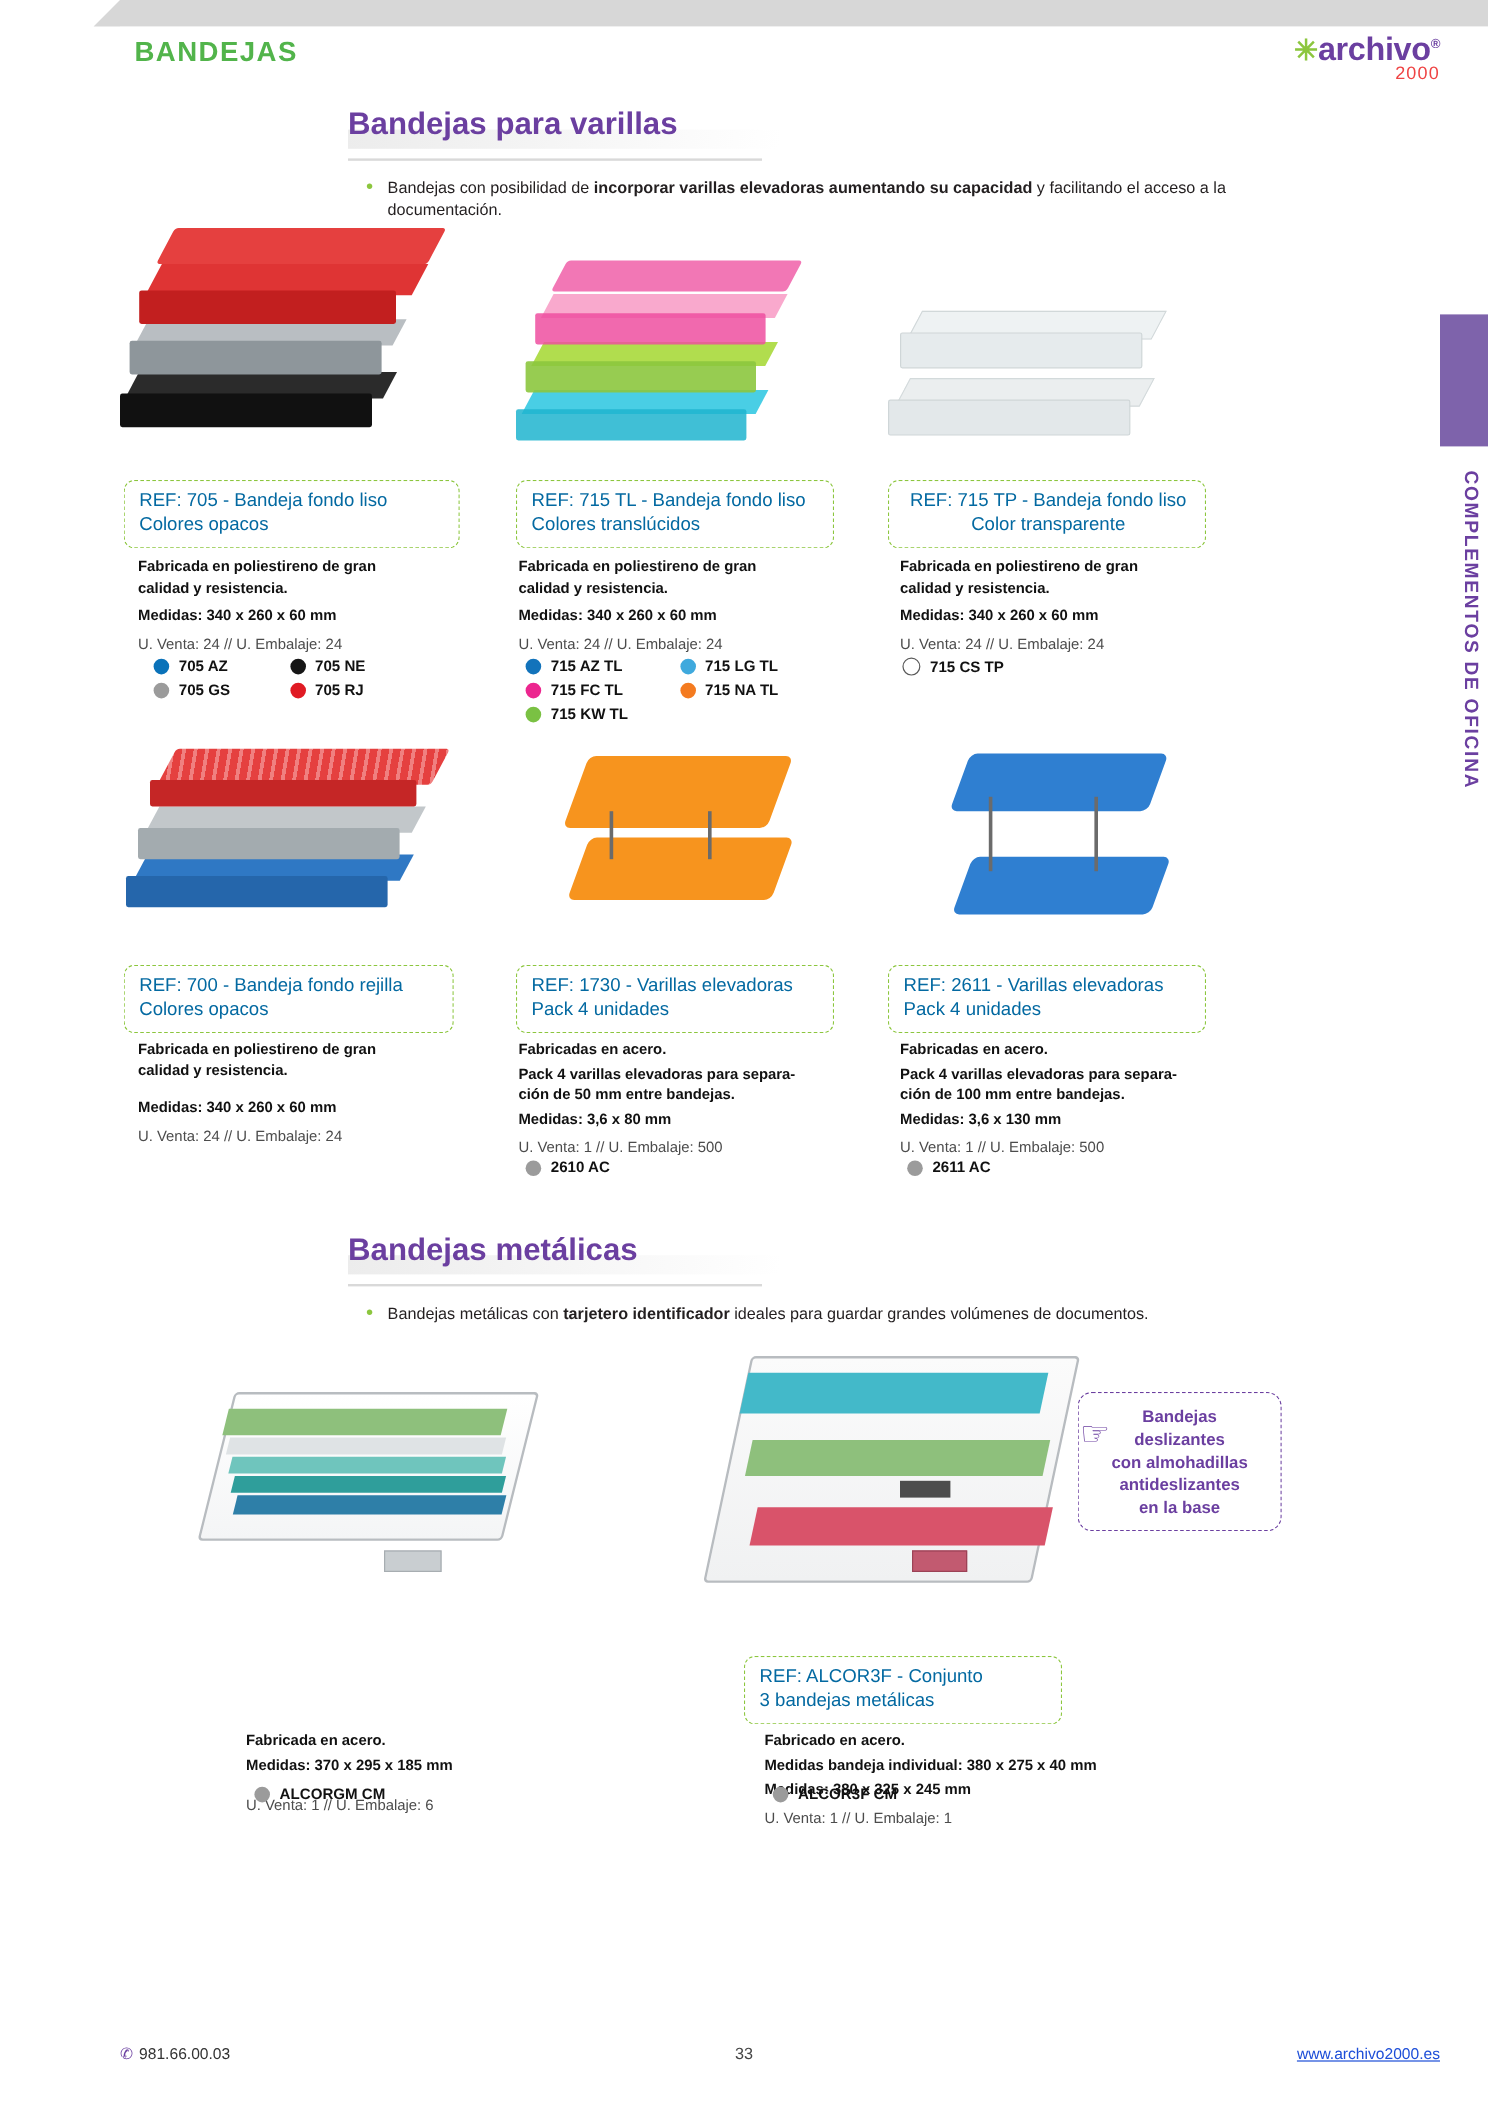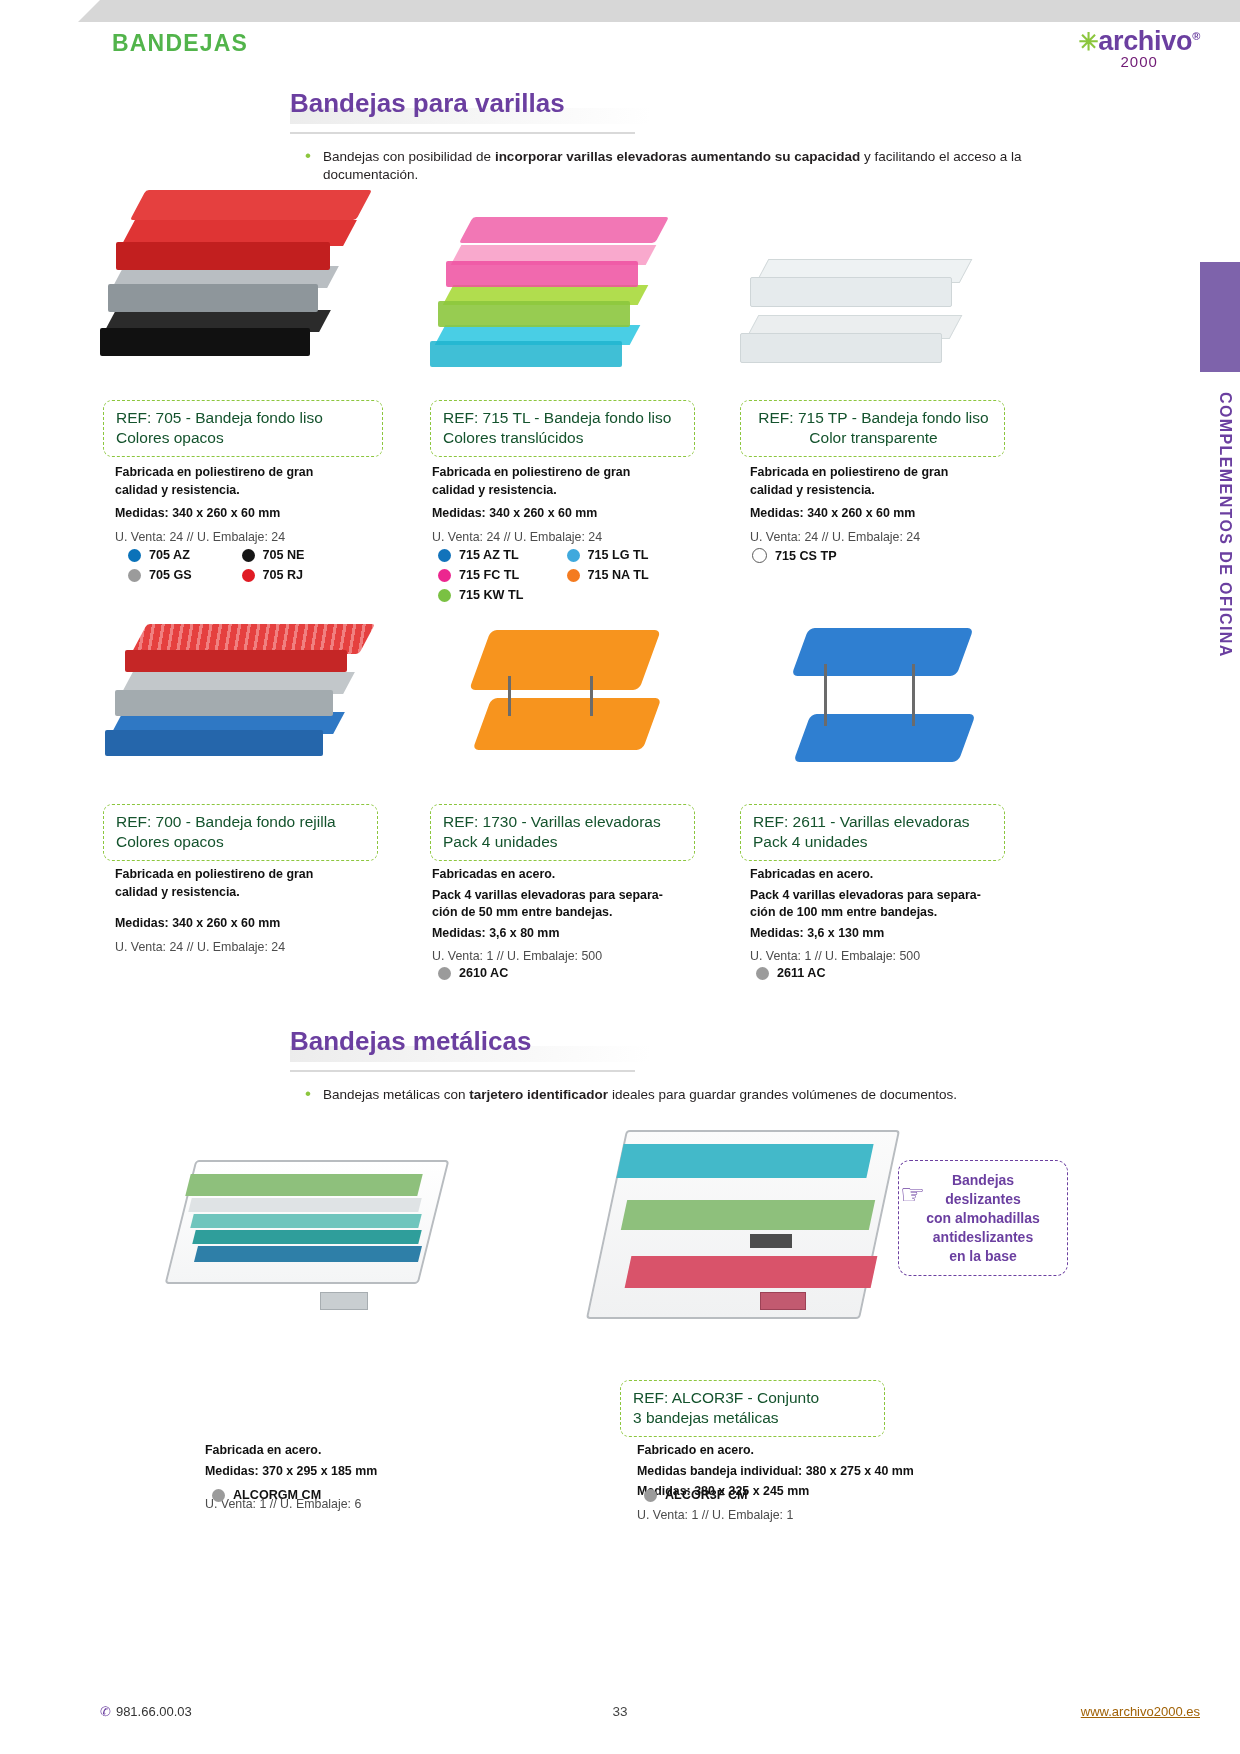--- a/index.html
+++ b/index.html
@@ -23,21 +23,21 @@
     border-bottom:22px solid #d7d7d7;border-left:22px solid transparent;
   }
   .header-title{
     position:absolute;left:112px;top:30px;
     font-size:23px;font-weight:bold;color:#52b44b;letter-spacing:1.2px;
   }
   .logo{position:absolute;right:40px;top:26px;text-align:right;}
   .logo .word{font-size:27px;color:#6b3fa0;font-weight:600;letter-spacing:-.3px;}
   .logo .word .star{color:#8cc63e;font-size:24px;}
   .logo .sup{font-size:11px;vertical-align:super;}
-  .logo .yr{font-size:15px;color:#701a75;letter-spacing:1px;margin-top:-4px;text-align:center;}
+  .logo .yr{font-size:15px;color:#ef4444;letter-spacing:1px;margin-top:-4px;}
 
   
   .side-tab{
     position:absolute;right:0;top:262px;width:40px;height:110px;background:#7e63ab;
   }
   .side-text{
     position:absolute;right:6px;top:392px;height:300px;
     writing-mode:vertical-rl;
     font-size:16px;letter-spacing:1.4px;color:#6b3fa0;font-weight:600;
   }
@@ -58,21 +58,21 @@
   .bullet-row{position:absolute;font-size:13.5px;line-height:1.35;color:#231f20;}
   .bullet-row .dot{color:#8cc63e;font-size:17px;position:absolute;left:0;top:-3px;}
   .bullet-row .txt{display:block;margin-left:18px;}
   b{font-weight:bold;}
 
   
   .ref-box{
     position:absolute;
     border:1.6px dashed #8cc63e;border-radius:9px;
     padding:7px 10px 8px 12px;
-    font-size:15.5px;color:#14532d;line-height:1.28;
+    font-size:15.5px;color:#0369a1;line-height:1.28;
     box-sizing:border-box;
   }
   .spec{position:absolute;font-size:12.4px;line-height:1.42;color:#111;}
   .spec .b{font-weight:bold;}
   .spec .grey{color:#4c4c4c;}
   .colors{position:absolute;font-size:12.6px;font-weight:bold;color:#111;}
   .colors .col{display:inline-block;vertical-align:top;}
   .ci{display:flex;align-items:center;margin-bottom:6px;white-space:nowrap;}
   .swatch{width:13px;height:13px;border-radius:50%;margin-right:8px;flex:none;}
   .swatch.hollow{background:#fff;border:1.3px solid #5a5a5a;}
@@ -89,21 +89,21 @@
     position:absolute;border:1.5px dashed #6b3fa0;border-radius:12px;
     padding:10px 14px;font-size:14px;line-height:1.35;color:#6b3fa0;
     text-align:center;font-weight:600;
   }
 
   
   .footer{position:absolute;left:0;right:0;bottom:26px;height:24px;}
   .footer .phone{position:absolute;left:100px;top:0;font-size:13px;color:#333;}
   .footer .phone .ic{color:#6b3fa0;margin-right:5px;}
   .footer .pg{position:absolute;left:0;right:0;top:0;text-align:center;font-size:13.5px;color:#444;}
-  .footer .web{position:absolute;right:40px;top:0;font-size:13px;color:#a16207;text-decoration:underline;}
+  .footer .web{position:absolute;right:40px;top:0;font-size:13px;color:#1d4ed8;text-decoration:underline;}
 </style>
 </head>
 <body>
 
 <div class="page">
 
   <div class="top-grey"></div>
   <div class="header-title">BANDEJAS</div>
 
   <div class="logo">

